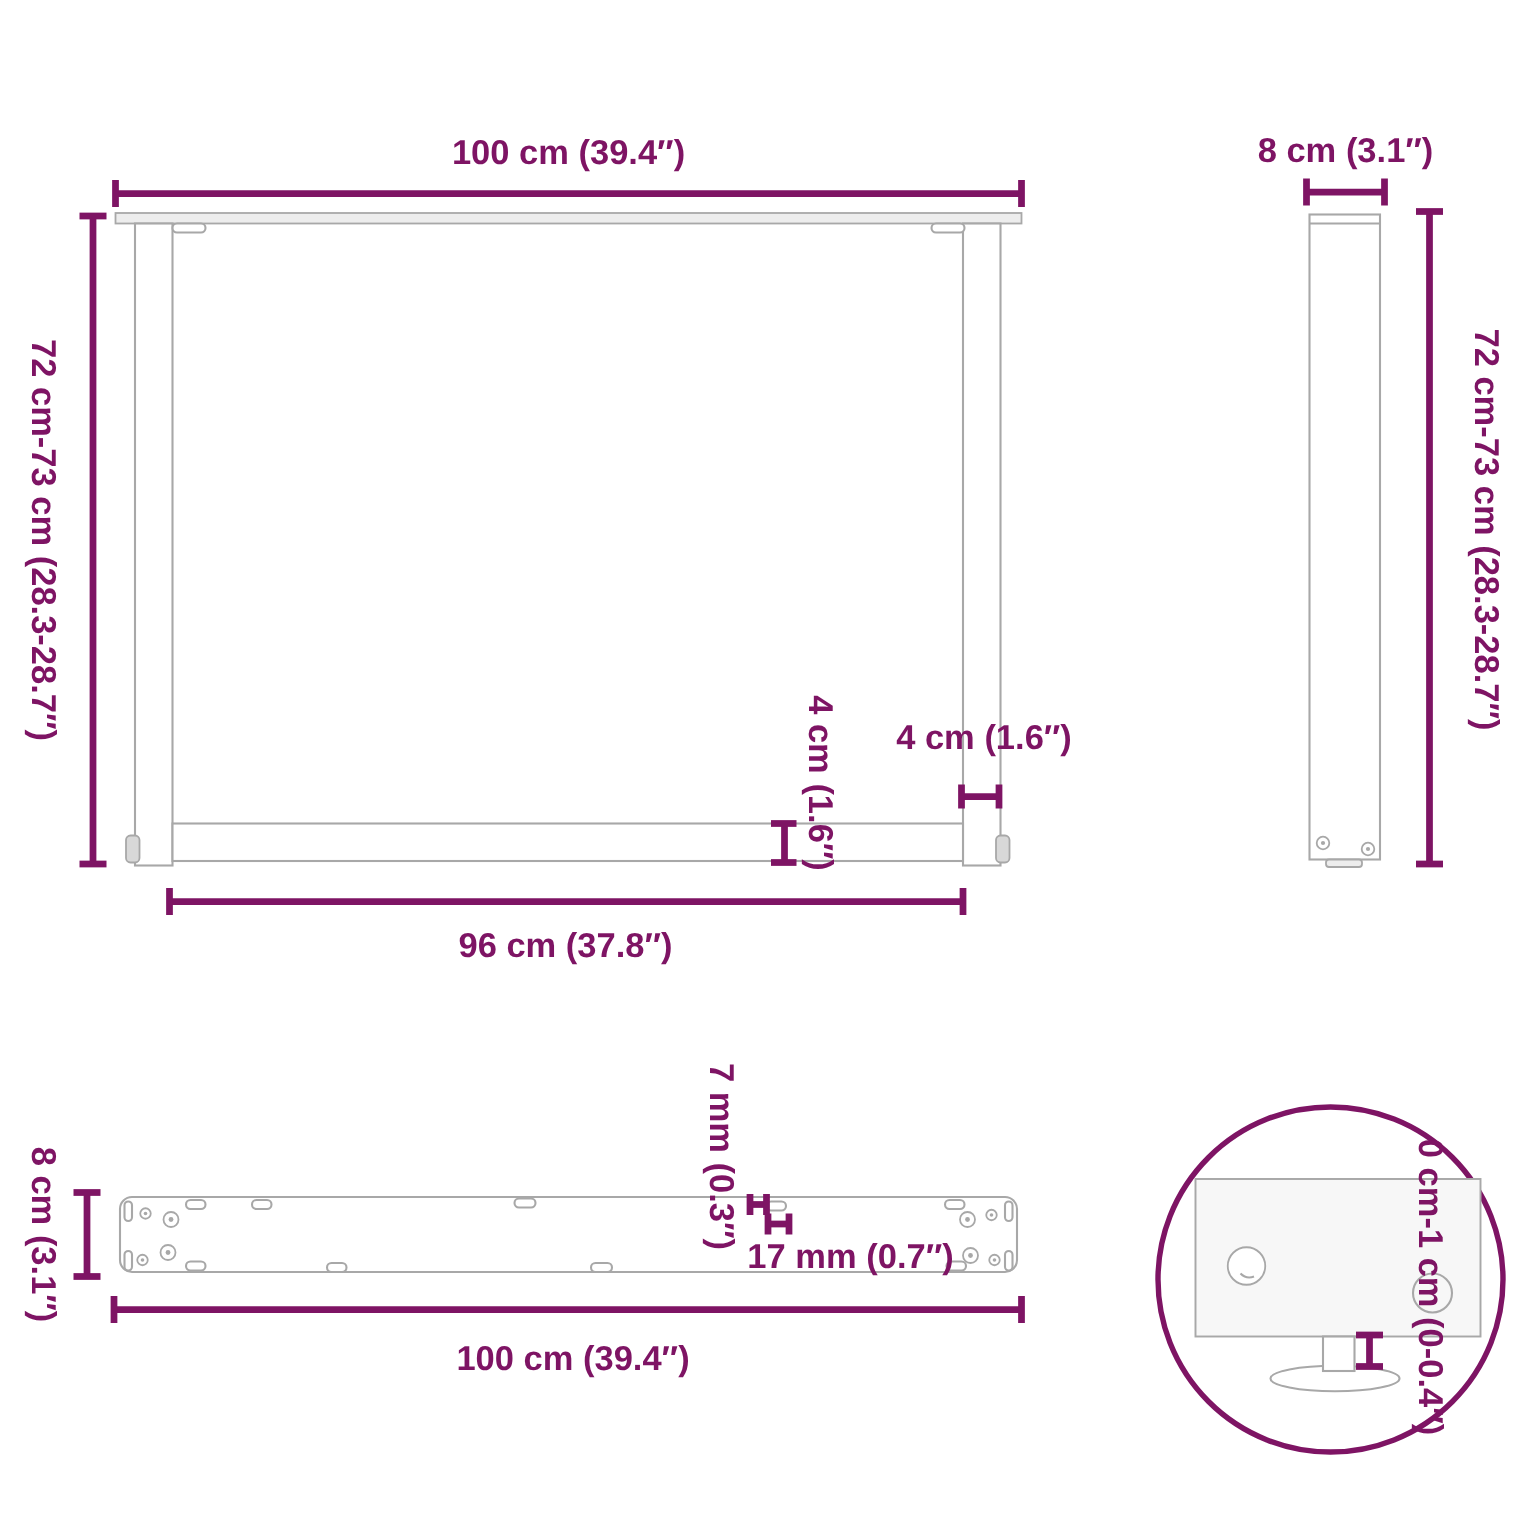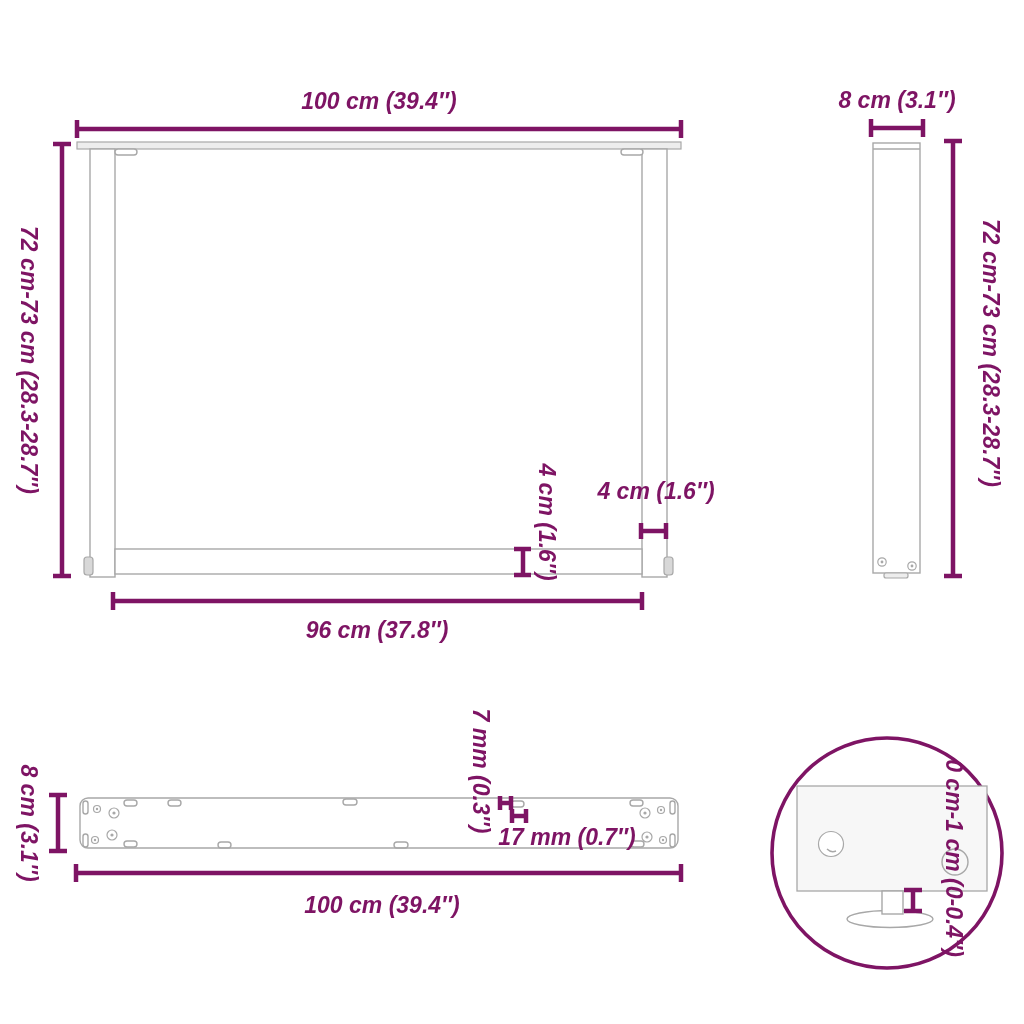--- a/index.html
+++ b/index.html
@@ -1,16 +1,16 @@
 <!DOCTYPE html>
 <html style="--accent: #7E1464; --gray: #A8A8A8; --fillLight: #EDEDED; --fillMid: #D8D8D8; --fillPanel: #F7F7F7; --bg: #FFFFFF;"><head>
 <meta charset="utf-8">
 <style>
   html,body{margin:0;padding:0;background:#ffffff;}
-  .stage{position:relative;width:1024px;height:1024px;background:var(--bg,#fff);overflow:hidden;font-style:italic;}
+  .stage{position:relative;width:1024px;height:1024px;background:var(--bg,#fff);overflow:hidden;}
   svg{display:block;}
   text{
     font-family:"Liberation Sans","DejaVu Sans",sans-serif;
     font-weight:bold;
     font-size:23px;
     fill:var(--accent,#7E1464);
   }
   .dim{stroke:var(--accent,#7E1464);stroke-width:4.5;stroke-linecap:butt;fill:none;}
   .dim-circle{stroke:var(--accent,#7E1464);stroke-width:3.6;fill:#ffffff;}
   .g-line{stroke:var(--gray,#A8A8A8);stroke-width:1.4;fill:none;}

